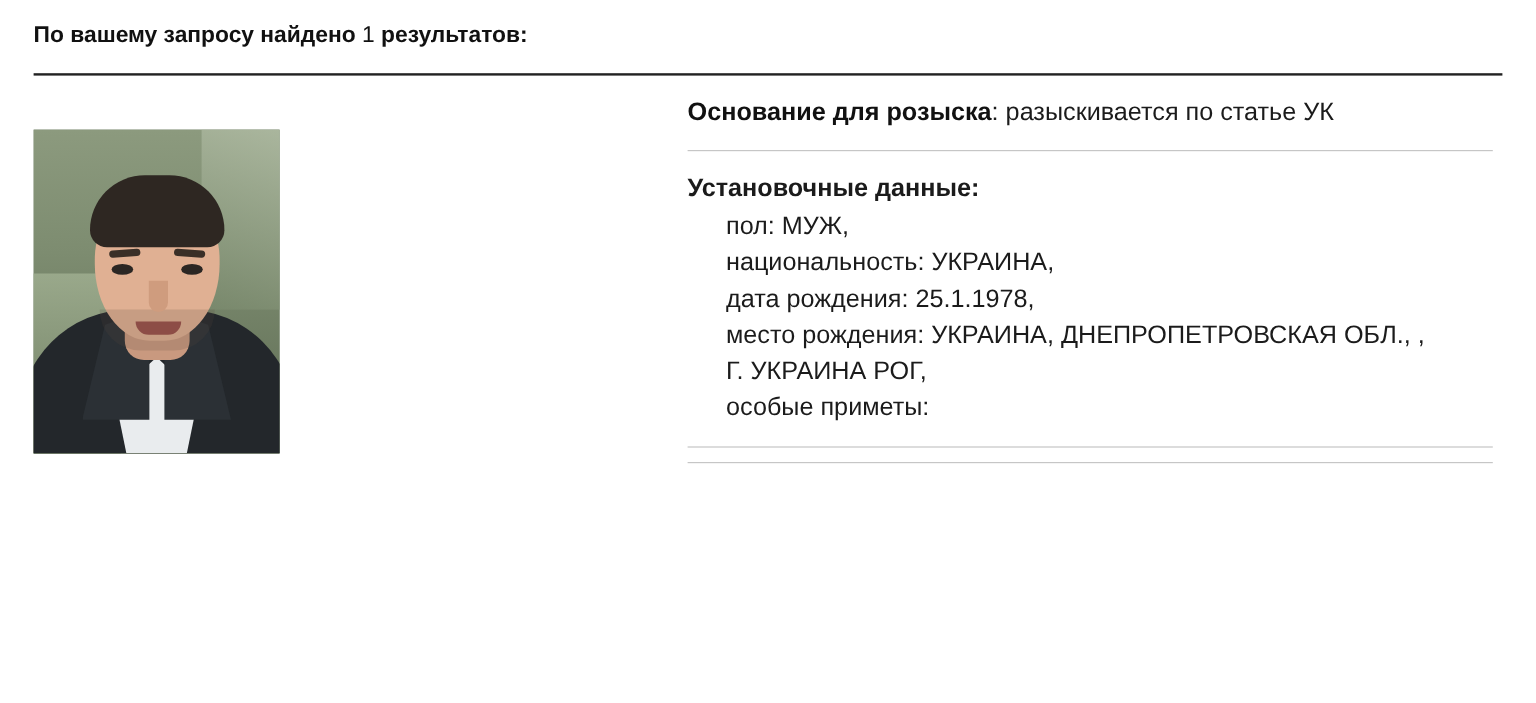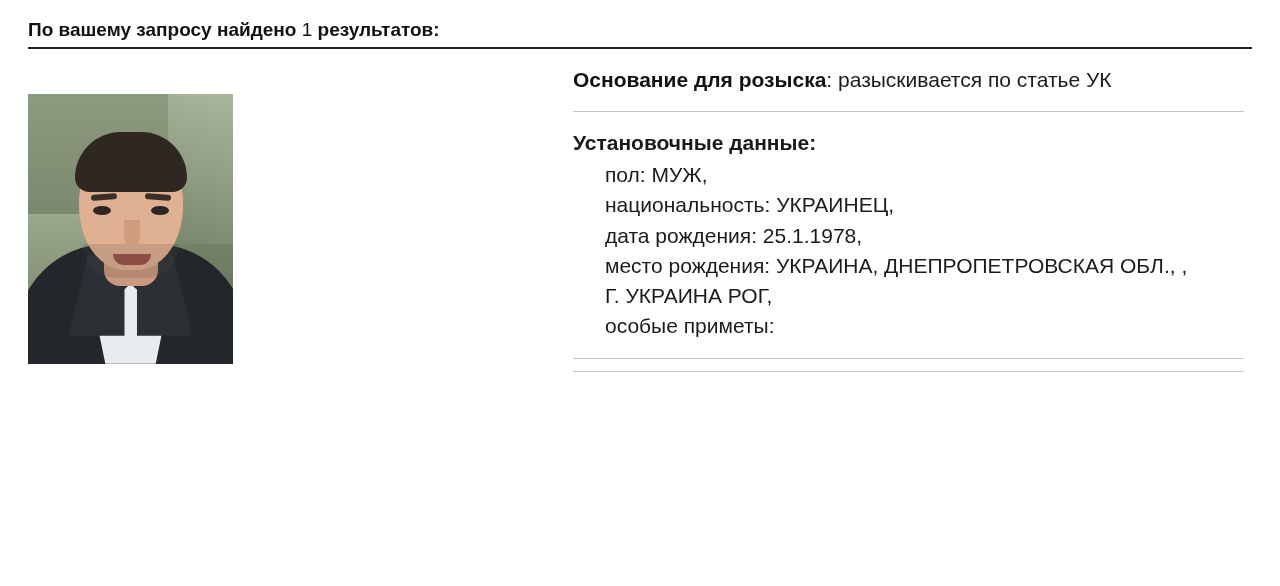--- a/index.html
+++ b/index.html
@@ -18,21 +18,21 @@
   .page {
     position: relative;
     width: 1280px;
     height: 586px;
     box-sizing: border-box;
     padding: 0;
   }
 
   
   .result-header {
-    padding: 18px 28px 4px 28px;
+    padding: 18px 28px 18px 28px;
     font-size: 19px;
     line-height: 1.3;
     color: #111;
   }
   .result-header .bold {
     font-weight: bold;
   }
   .header-rule {
     height: 2px;
     background: #222;
@@ -283,21 +283,21 @@
       <div class="field-block">
         <span class="field-label">Основание для розыска</span><span>:</span>
         <span>разыскивается по статье УК</span>
       </div>
       <div class="divider"></div>
 
       <div class="field-block">
         <div class="block-title">Установочные данные:</div>
         <div class="lines">
           <div>пол: МУЖ,</div>
-          <div>национальность: УКРАИНЕЦ,</div>
+          <div>национальность: УКРАИНА,</div>
           <div>дата рождения: 25.1.1978,</div>
           <div>место рождения: УКРАИНА, ДНЕПРОПЕТРОВСКАЯ ОБЛ., ,</div>
           <div>Г. УКРАИНА РОГ,</div>
           <div>особые приметы:</div>
         </div>
       </div>
       <div class="divider"></div>
 
       <div class="divider"></div>
 

